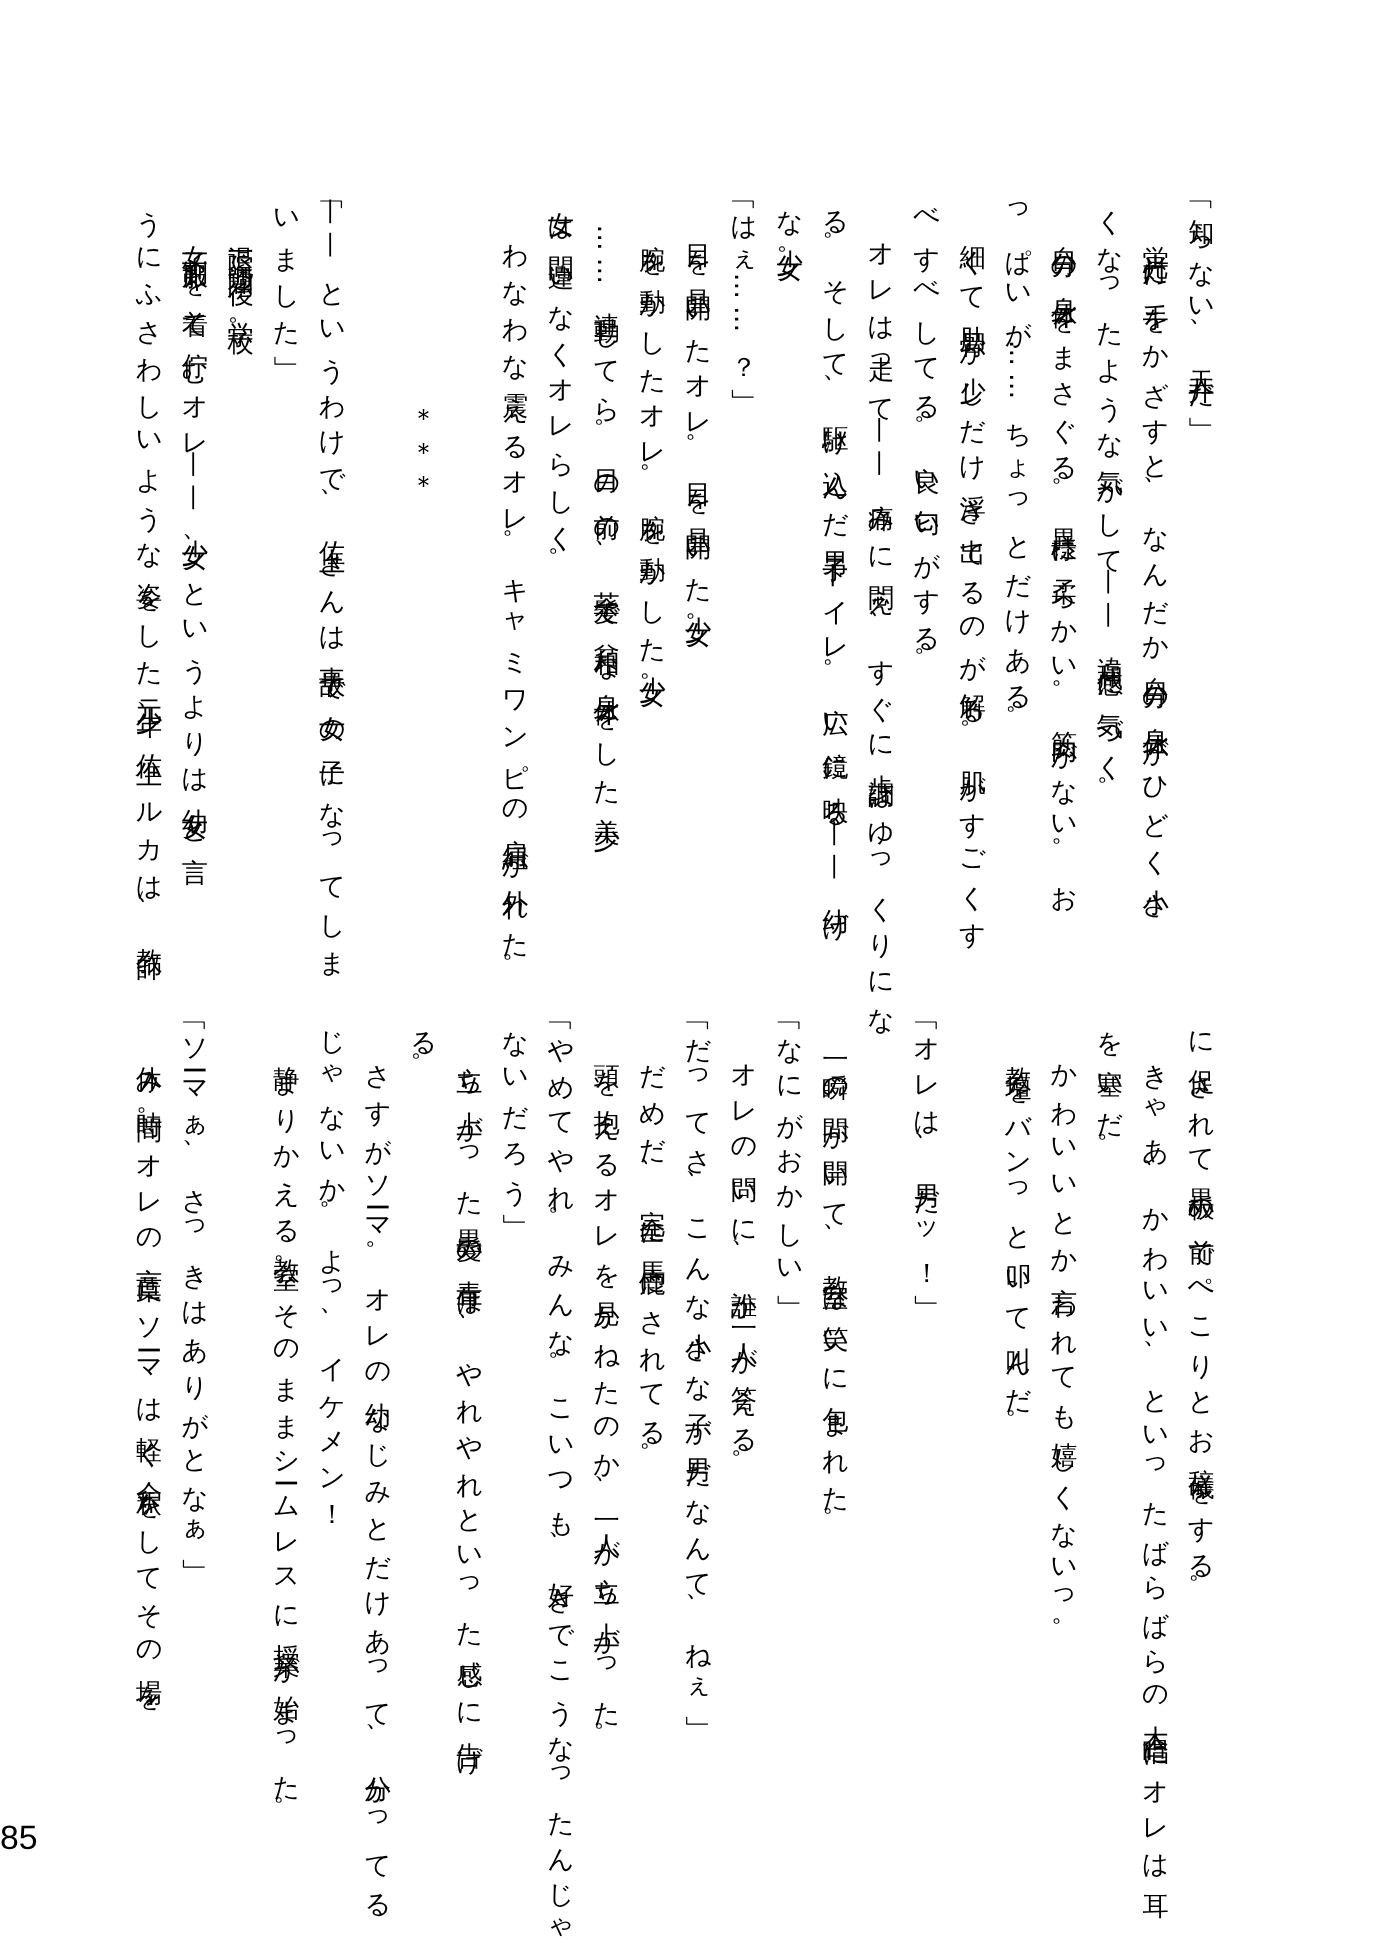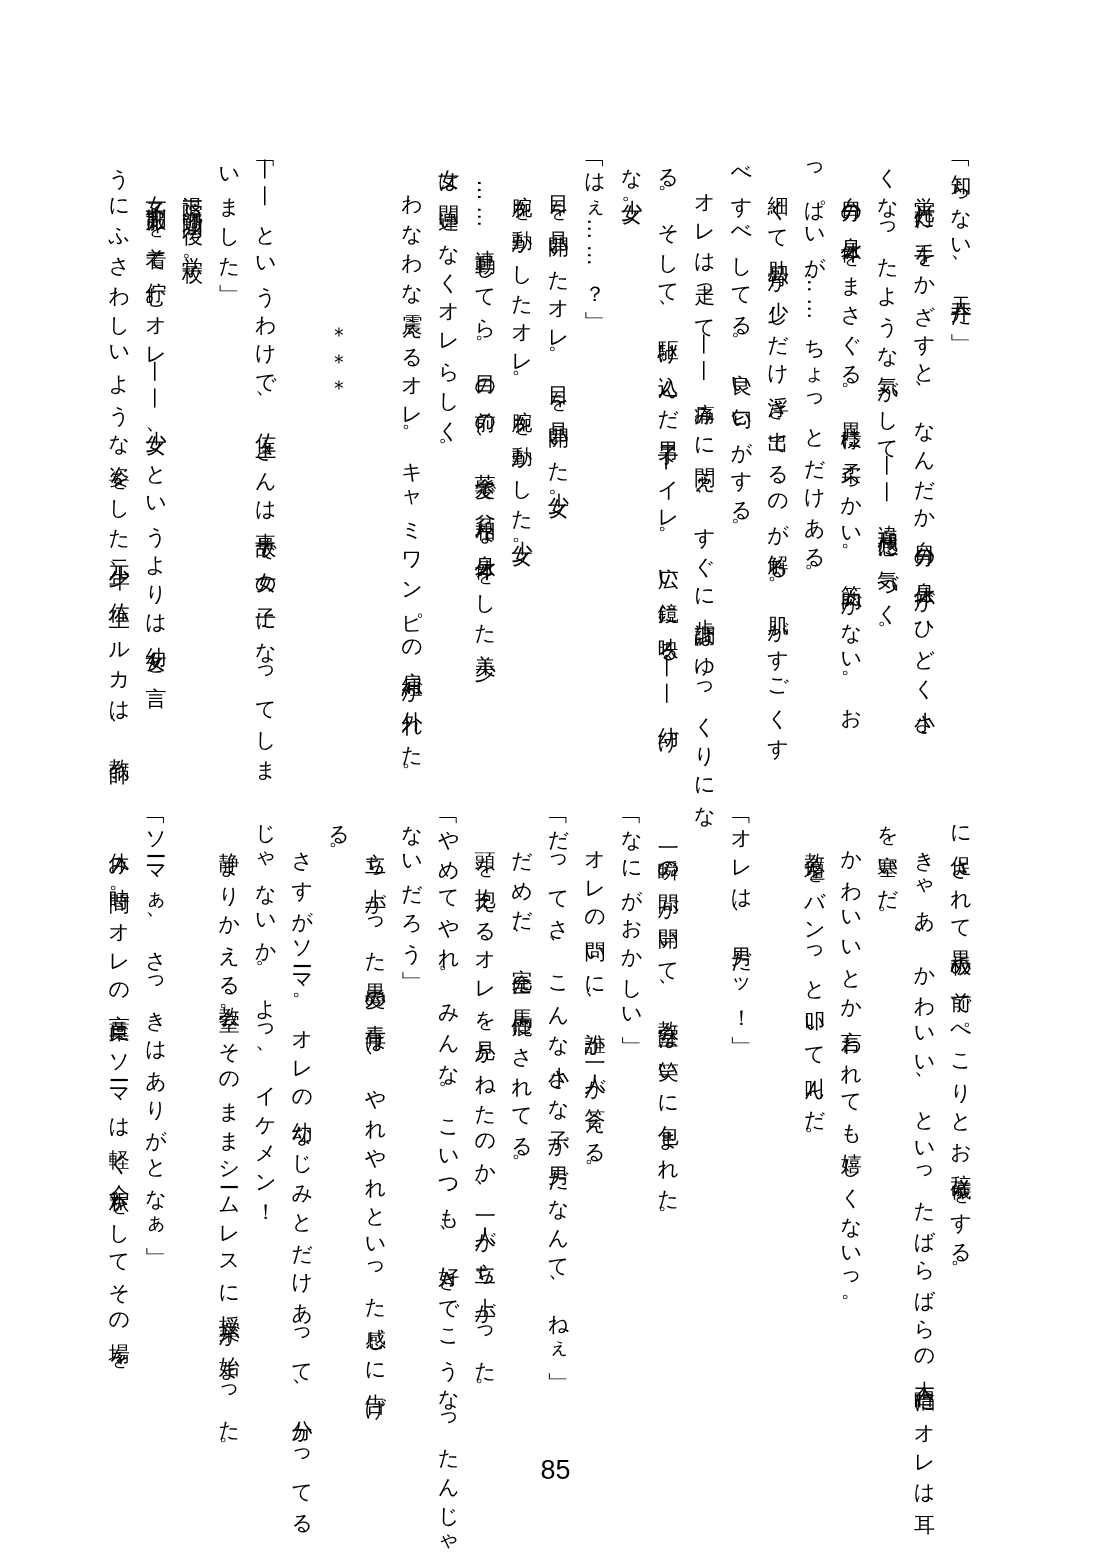--- a/index.html
+++ b/index.html
@@ -13,21 +13,21 @@
     line-height: 36.6px;
     letter-spacing: 5.6px;
     white-space: pre;
     font-family: "DejaVu Sans", sans-serif;
   }
   .block-top { right: 132px; top: 153px; height: 560px; width: 845px; }
   .block-bottom { right: 132px; top: 810px; height: 580px; width: 845px; }
   .line { display: block; }
   .page-number {
     position: absolute; left: 0; width: 1111px; top: 1455px;
-    text-align: center; font-size: 27px;
+    text-align: left; font-size: 27px;
     font-family: "Liberation Sans", sans-serif;
   }
 </style>
 </head>
 <body>
 
 <div class="block block-top" id="top-block"><span class="line">「知らない、天井だ」</span><span class="line">　蛍光灯に手をかざすと、なんだか自分の身体がひどく小さ</span><span class="line">くなったような気がして——違和感に気づく。</span><span class="line">　自分の身体をまさぐる。異様に柔らかい。筋肉がない。お</span><span class="line">っぱいが……ちょっとだけある。</span><span class="line">　細くて肋骨が少しだけ浮き出てるのが解る。肌がすごくす</span><span class="line">べすべしてる。良い匂いがする。</span><span class="line">　オレは走って——痛みに悶え、すぐに歩調はゆっくりにな</span><span class="line">る。そして、駆け込んだ男子トイレ。広い鏡に映る——幼げ</span><span class="line">な少女。</span><span class="line">「はぇ……？」</span><span class="line">　目を見開いたオレ。目を見開いた少女。</span><span class="line">　腕を動かしたオレ。腕を動かした少女。</span><span class="line">　……連動してら。目の前の、茶髪で貧相な身体をした美少</span><span class="line">女は間違いなくオレらしく。</span><span class="line">　わなわな震えるオレ。キャミワンピの肩紐が外れた。</span><span class="line">　</span><span class="line">　　　　　　＊＊＊</span><span class="line">　</span><span class="line">「——というわけで、佐上さんは事故で女の子になってしま</span><span class="line">いました」</span><span class="line">　退院一週間後。学校。</span><span class="line">　女子制服を着て佇むオレ——少女、というよりは幼女と言</span><span class="line">うにふさわしいような姿をした元少年、佐上ハルカは、教師</span></div>
 <div class="block block-bottom" id="bottom-block"><span class="line">に促されて黒板の前でぺこりとお辞儀をする。</span><span class="line">　きゃあ、かわいい、といったばらばらの大合唱にオレは耳</span><span class="line">を塞いだ。</span><span class="line">　かわいいとか言われても嬉しくないっ。</span><span class="line">　教壇をバンっと叩いて叫んだ。</span><span class="line">　</span><span class="line">「オレは、男だッ！」</span><span class="line">　</span><span class="line">　一瞬の間が開いて、教室は笑いに包まれた。</span><span class="line">「なにがおかしい」</span><span class="line">　オレの問いに、誰か一人が答える。</span><span class="line">「だってさ、こんな小さな子が男だなんて、ねぇ」</span><span class="line">　だめだ、完全に馬鹿にされてる。</span><span class="line">　頭を抱えるオレを見かねたのか、一人が立ち上がった。</span><span class="line">「やめてやれ。みんな。こいつも、好きでこうなったんじゃ</span><span class="line">ないだろう」</span><span class="line">　立ち上がった黒髪の青年は、やれやれといった感じに告げ</span><span class="line">る。</span><span class="line">　さすがソーマ。オレの幼なじみとだけあって、分かってる</span><span class="line">じゃないか。よっ、イケメン！</span><span class="line">　静まりかえる教室。そのままシームレスに授業が始まった。</span><span class="line">　</span><span class="line">「ソーマぁ、さっきはありがとなぁ」</span><span class="line">　休み時間。オレの言葉にソーマは軽く会釈をしてその場を</span></div>
 
 <div class="page-number">85</div>

